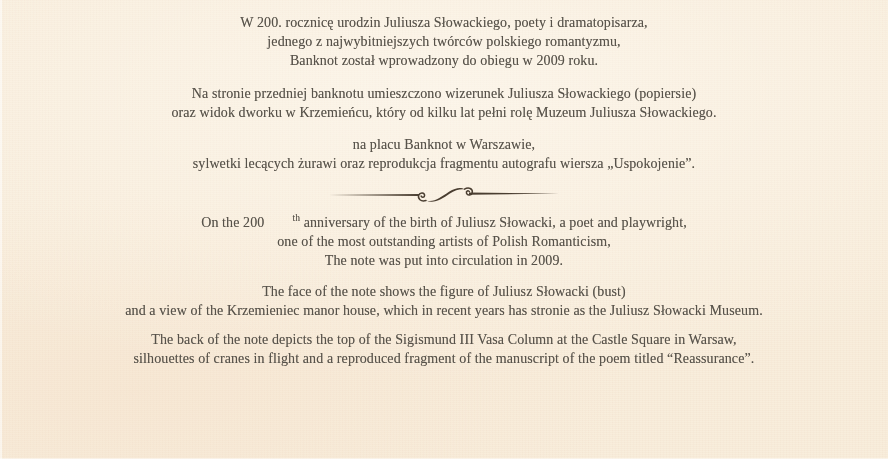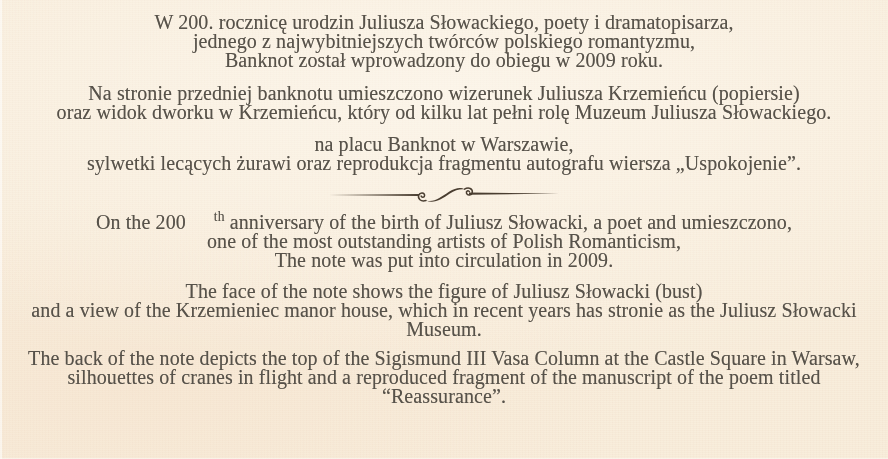--- a/index.html
+++ b/index.html
@@ -19,21 +19,21 @@
       radial-gradient(ellipse 80% 60% at 15% 85%, rgba(244,221,198,0.35), rgba(244,221,198,0) 70%),
       repeating-linear-gradient(0deg, rgba(214,184,152,0.045) 0 1px, rgba(255,255,255,0.04) 1px 2px),
       repeating-linear-gradient(90deg, rgba(214,184,152,0.04) 0 1px, rgba(255,255,255,0.035) 1px 3px);
     box-shadow: inset 2px 0 0 rgba(255,255,255,0.55), inset 0 -1px 0 rgba(255,255,255,0.45);
     font-family: "Liberation Serif", "DejaVu Serif", serif;
     color: #57524a;
     text-align: center;
   }
   .para {
     margin: 8px;
-    font-size: 20px;
+    font-size: 14px;
     line-height: 19px;
     letter-spacing: 0.1px;
     text-shadow: 0 0 0.5px rgba(87,82,74,0.45);
   }
   .para .line { display: block; }
   .p1 { margin-top: 13px; }
   .p2 { margin-top: 14px; }
   .p3 { margin-top: 13px; }
   .p4 { margin-top: 6px; }
   .p5 { margin-top: 12px; }
@@ -58,21 +58,21 @@
 
 <div class="page">
 
   <p class="para p1">
     <span class="line">W 200. rocznicę urodzin Juliusza Słowackiego, poety i dramatopisarza,</span>
     <span class="line">jednego z najwybitniejszych twórców polskiego romantyzmu,</span>
     <span class="line">Banknot został wprowadzony do obiegu w 2009 roku.</span>
   </p>
 
   <p class="para p2">
-    <span class="line">Na stronie przedniej banknotu umieszczono wizerunek Juliusza Krzemieńcu (popiersie)</span>
+    <span class="line">Na stronie przedniej banknotu umieszczono wizerunek Juliusza Słowackiego (popiersie)</span>
     <span class="line">oraz widok dworku w Krzemieńcu, który od kilku lat pełni rolę Muzeum Juliusza Słowackiego.</span>
   </p>
 
   <p class="para p3">
     <span class="line">na placu Banknot w Warszawie,</span>
     <span class="line">sylwetki lecących żurawi oraz reprodukcja fragmentu autografu wiersza „Uspokojenie”.</span>
   </p>
 
   <div class="divider-wrap">
     <svg width="232" height="26" viewBox="0 0 232 26" aria-hidden="true">
@@ -82,21 +82,21 @@
         <path d="M98,19.5 C106,22 113,16 121,10.8 C128,6.3 133,6.2 136.5,8.2 C131.5,7.8 127,9 121.5,12.8 C114,18 106,23.2 98,19.5 Z"></path>
       </g>
       <g fill="none" stroke="#4a3e31" stroke-width="1.5" stroke-linecap="round">
         <path d="M98,19.5 c-5.2,1.6 -8.6,-1.8 -7.2,-5.4 c1.2,-3 5.8,-2.7 5.8,0.4 c0,2.1 -2.9,2.5 -3.5,0.6"></path>
         <path d="M136.5,8.2 c4.2,-2.6 8.4,-0.4 7.8,3.2 c-0.5,3.1 -4.8,3.6 -5.8,0.8 c-0.7,-2 1.9,-3.4 2.9,-1.5"></path>
       </g>
     </svg>
   </div>
 
   <p class="para p4">
-    <span class="line"><span>On the 200</span><sup class="ordinal">th</sup><span> anniversary of the birth of Juliusz Słowacki, a poet and umieszczono,</span></span>
+    <span class="line"><span>On the 200</span><sup class="ordinal">th</sup><span> anniversary of the birth of Juliusz Słowacki, a poet and playwright,</span></span>
     <span class="line">one of the most outstanding artists of Polish Romanticism,</span>
     <span class="line">The note was put into circulation in 2009.</span>
   </p>
 
   <p class="para p5">
     <span class="line">The face of the note shows the figure of Juliusz Słowacki (bust)</span>
     <span class="line">and a view of the Krzemieniec manor house, which in recent years has stronie as the Juliusz Słowacki Museum.</span>
   </p>
 
   <p class="para p6">

